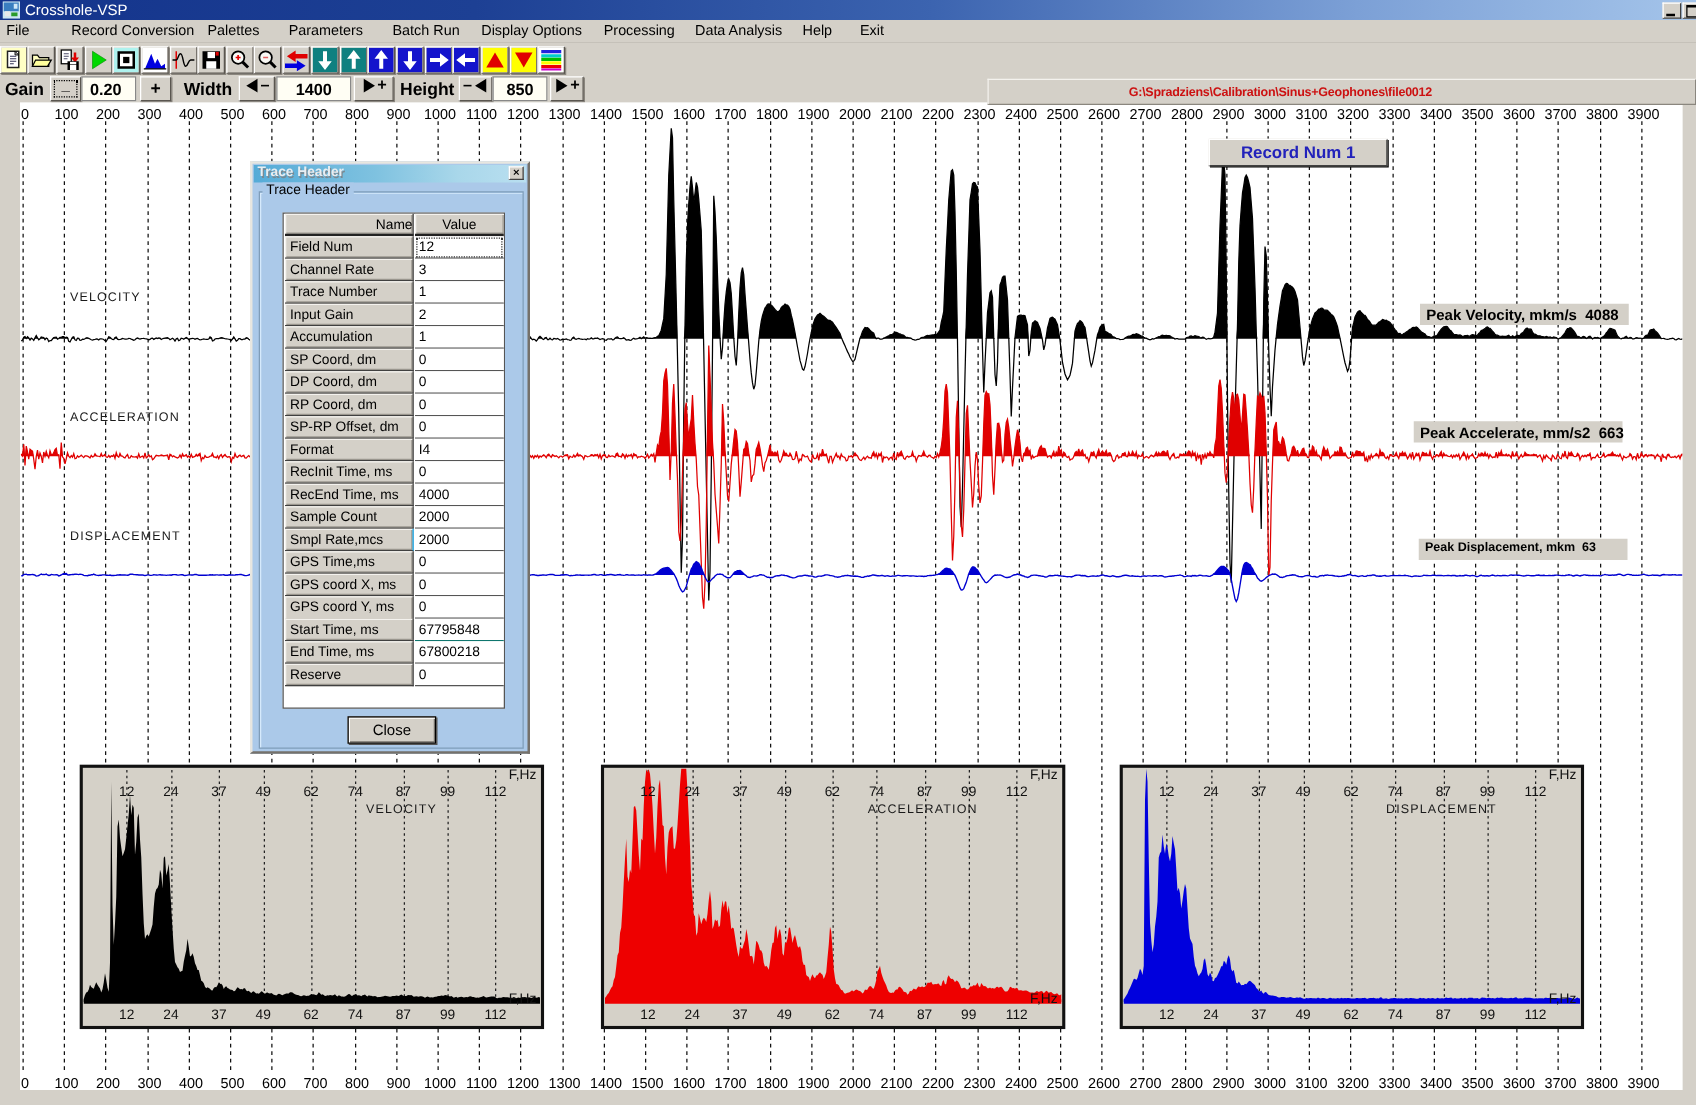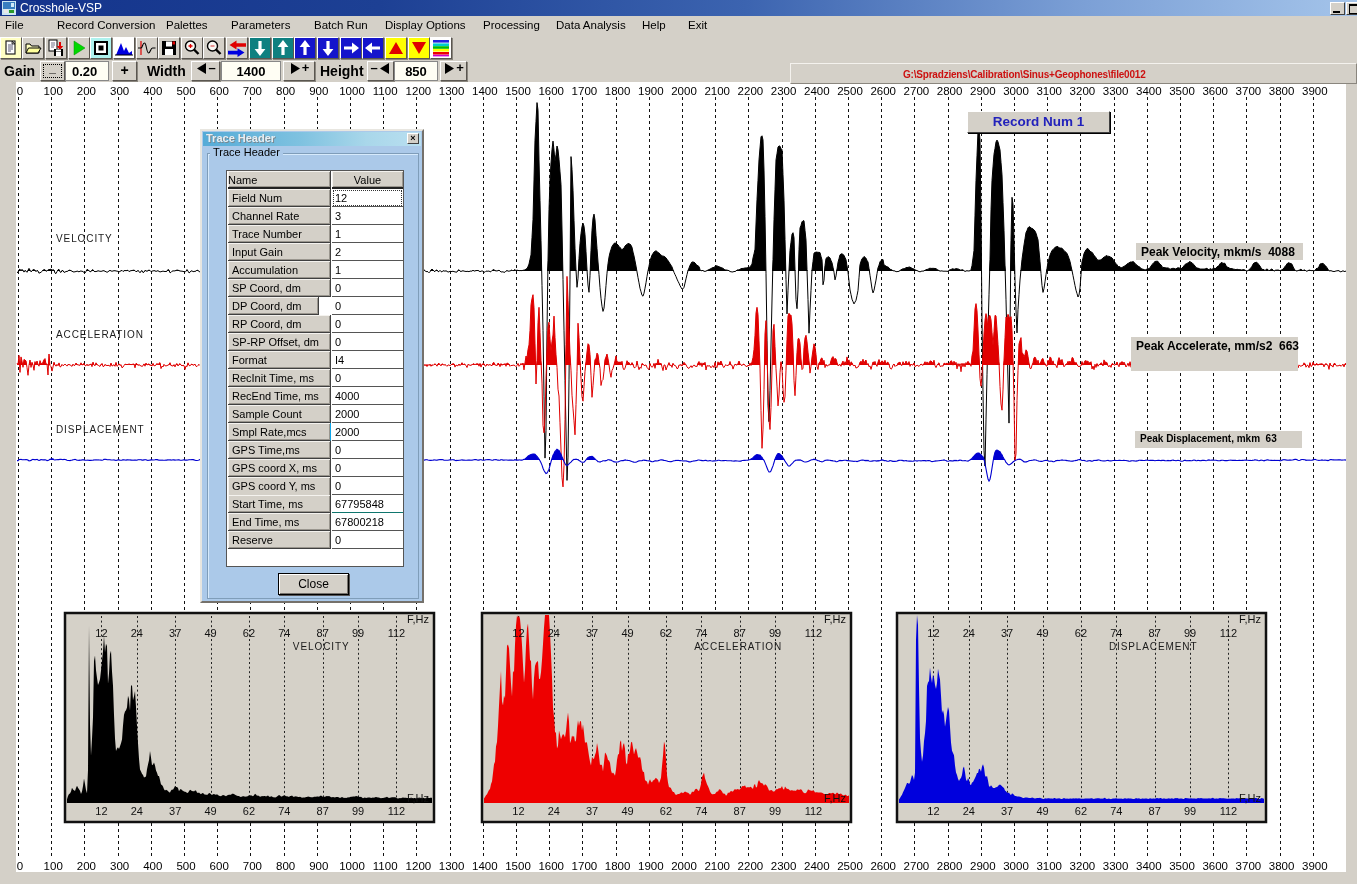--- a/index.html
+++ b/index.html
@@ -391,46 +391,46 @@
     <text x="1137.2" y="568" text-anchor="middle" font-family="Liberation Sans" font-size="10px" fill="#1a1a1a" letter-spacing="0.9">DISPLACEMENT</text>
   </svg>
 <div style="position:absolute;left:790px;top:63px;width:567px;height:21px;background:#d4d0c8;border:1px solid;border-color:#f4f2ee #8a867e #8a867e #f4f2ee;box-sizing:border-box">
  <span style="position:absolute;left:112px;top:5px;font-size:10px;font-weight:bold;letter-spacing:-0.2px;color:#cc1111">G:\Spradziens\Calibration\Sinus+Geophones\file0012</span>
 </div>
 <div style="position:absolute;left:56px;top:233px;font-size:10px;letter-spacing:0.9px;color:#1a1a1a">VELOCITY</div>
 <div style="position:absolute;left:56px;top:329px;font-size:10px;letter-spacing:0.9px;color:#1a1a1a">ACCELERATION</div>
 <div style="position:absolute;left:56px;top:424px;font-size:10px;letter-spacing:0.9px;color:#1a1a1a">DISPLACEMENT</div>
 <div style="position:absolute;left:967px;top:111px;width:143px;height:22px;background:#d4d0c8;border:1px solid;border-color:#fff #404040 #404040 #fff;box-shadow:1px 1px 0 #000;box-sizing:border-box;text-align:center;font-size:13.5px;font-weight:bold;color:#2222bb;padding-top:2px">Record Num 1</div>
 <div style="position:absolute;left:1136px;top:243px;width:167px;height:17px;background:#d4d0c8;font-size:12px;font-weight:bold;padding:2px 0 0 5px;box-sizing:border-box;white-space:nowrap">Peak Velocity, mkm/s&nbsp;&nbsp;4088</div>
-<div style="position:absolute;left:1131px;top:337px;width:167px;height:34px;background:#d4d0c8;font-size:12px;font-weight:bold;padding:2px 0 0 5px;box-sizing:border-box;white-space:nowrap">Peak Accelerate, mm/s2&nbsp;&nbsp;663</div>
+<div style="position:absolute;left:1131px;top:337px;width:167px;height:17px;background:#d4d0c8;font-size:12px;font-weight:bold;padding:2px 0 0 5px;box-sizing:border-box;white-space:nowrap">Peak Accelerate, mm/s2&nbsp;&nbsp;663</div>
 <div style="position:absolute;left:1135px;top:431px;width:167px;height:17px;background:#d4d0c8;font-size:10px;font-weight:bold;padding:2px 0 0 5px;box-sizing:border-box;white-space:nowrap">Peak Displacement, mkm&nbsp;&nbsp;63</div>
 
 <div style="position:absolute;left:200px;top:129px;width:224px;height:474px;background:#abc9e9;border:2px solid;border-color:#e8e6e0 #75716b #75716b #e8e6e0;box-sizing:border-box">
  <div style="position:absolute;left:1px;top:1px;right:1px;height:14px;background:linear-gradient(90deg,#55abd7 0%,#7fc2e0 45%,#a9d7ea 75%,#b9dff0 100%)">
   <span style="position:absolute;left:3px;top:0px;font-size:11px;font-weight:bold;color:#e8eef2;text-shadow:1px 1px 0 #7a8890">Trace Header</span>
   <div style="position:absolute;right:2px;top:1px;width:12px;height:11px;background:#d4d0c8;border:1px solid;border-color:#fff #404040 #404040 #fff;box-sizing:border-box;font-size:9px;font-weight:bold;line-height:8px;text-align:center">×</div>
  </div>
  <div style="position:absolute;left:5px;top:22px;width:210px;height:444px;border:1px solid #7f9db9;box-shadow:inset 1px 1px 0 #d6eafc"></div>
  <span style="position:absolute;left:8px;top:15px;font-size:11px;background:#abc9e9;padding:0 3px">Trace Header</span>
  <div style="position:absolute;left:24px;top:39px;width:178px;height:397px;background:#fff;border:1px solid #555;box-sizing:border-box">
-  <div style="position:absolute;left:1px;top:0;width:103px;height:18px;background:#d4d0c8;border-right:1px solid #404040;border-bottom:2px solid #222;box-shadow:inset 1px 1px 0 #f4f2ee,inset -1px -1px 0 #9a968e;font-size:11px;text-align:left;padding-top:3px;box-sizing:border-box">Name</div>
+  <div style="position:absolute;left:1px;top:0;width:103px;height:18px;background:#d4d0c8;border-right:1px solid #404040;border-bottom:2px solid #222;box-shadow:inset 1px 1px 0 #f4f2ee,inset -1px -1px 0 #9a968e;font-size:11px;text-align:right;padding-top:3px;box-sizing:border-box">Name</div>
   <div style="position:absolute;left:105px;top:0;width:71px;height:18px;background:#d4d0c8;border-bottom:2px solid #222;box-shadow:inset 1px 1px 0 #f4f2ee,inset -1px -1px 0 #9a968e;font-size:11px;text-align:center;padding-top:3px;box-sizing:border-box">Value</div>
   <div style="position:absolute;left:1px;top:18px;width:103px;height:18px;background:#d4d0c8;border-right:1px solid #404040;border-bottom:1px solid #404040;box-shadow:inset 1px 1px 0 #f4f2ee,inset -1px -1px 0 #9a968e;font-size:11px;padding:3px 0 0 4px;box-sizing:border-box;white-space:nowrap">Field Num</div>
       <div style="position:absolute;left:105px;top:18px;width:71px;height:18px;background:#fff;border-bottom:1px solid #555;outline:1px dotted #333;outline-offset:-2px;font-size:11px;padding:3px 0 0 3px;box-sizing:border-box">12</div>
       <div style="position:absolute;left:1px;top:36px;width:103px;height:18px;background:#d4d0c8;border-right:1px solid #404040;border-bottom:1px solid #404040;box-shadow:inset 1px 1px 0 #f4f2ee,inset -1px -1px 0 #9a968e;font-size:11px;padding:3px 0 0 4px;box-sizing:border-box;white-space:nowrap">Channel Rate</div>
       <div style="position:absolute;left:105px;top:36px;width:71px;height:18px;background:#fff;border-bottom:1px solid #555;font-size:11px;padding:3px 0 0 3px;box-sizing:border-box">3</div>
       <div style="position:absolute;left:1px;top:54px;width:103px;height:18px;background:#d4d0c8;border-right:1px solid #404040;border-bottom:1px solid #404040;box-shadow:inset 1px 1px 0 #f4f2ee,inset -1px -1px 0 #9a968e;font-size:11px;padding:3px 0 0 4px;box-sizing:border-box;white-space:nowrap">Trace Number</div>
       <div style="position:absolute;left:105px;top:54px;width:71px;height:18px;background:#fff;border-bottom:1px solid #555;font-size:11px;padding:3px 0 0 3px;box-sizing:border-box">1</div>
       <div style="position:absolute;left:1px;top:72px;width:103px;height:18px;background:#d4d0c8;border-right:1px solid #404040;border-bottom:1px solid #404040;box-shadow:inset 1px 1px 0 #f4f2ee,inset -1px -1px 0 #9a968e;font-size:11px;padding:3px 0 0 4px;box-sizing:border-box;white-space:nowrap">Input Gain</div>
       <div style="position:absolute;left:105px;top:72px;width:71px;height:18px;background:#fff;border-bottom:1px solid #555;font-size:11px;padding:3px 0 0 3px;box-sizing:border-box">2</div>
       <div style="position:absolute;left:1px;top:90px;width:103px;height:18px;background:#d4d0c8;border-right:1px solid #404040;border-bottom:1px solid #404040;box-shadow:inset 1px 1px 0 #f4f2ee,inset -1px -1px 0 #9a968e;font-size:11px;padding:3px 0 0 4px;box-sizing:border-box;white-space:nowrap">Accumulation</div>
       <div style="position:absolute;left:105px;top:90px;width:71px;height:18px;background:#fff;border-bottom:1px solid #555;font-size:11px;padding:3px 0 0 3px;box-sizing:border-box">1</div>
       <div style="position:absolute;left:1px;top:108px;width:103px;height:18px;background:#d4d0c8;border-right:1px solid #404040;border-bottom:1px solid #404040;box-shadow:inset 1px 1px 0 #f4f2ee,inset -1px -1px 0 #9a968e;font-size:11px;padding:3px 0 0 4px;box-sizing:border-box;white-space:nowrap">SP Coord, dm</div>
       <div style="position:absolute;left:105px;top:108px;width:71px;height:18px;background:#fff;border-bottom:1px solid #555;font-size:11px;padding:3px 0 0 3px;box-sizing:border-box">0</div>
-      <div style="position:absolute;left:1px;top:126px;width:91px;height:18px;background:#d4d0c8;border-right:1px solid #404040;border-bottom:1px solid #404040;box-shadow:inset 1px 1px 0 #f4f2ee,inset -1px -1px 0 #9a968e;font-size:11px;padding:3px 0 0 4px;box-sizing:border-box;white-space:nowrap">DP Coord, dm</div>
+      <div style="position:absolute;left:1px;top:126px;width:103px;height:18px;background:#d4d0c8;border-right:1px solid #404040;border-bottom:1px solid #404040;box-shadow:inset 1px 1px 0 #f4f2ee,inset -1px -1px 0 #9a968e;font-size:11px;padding:3px 0 0 4px;box-sizing:border-box;white-space:nowrap">DP Coord, dm</div>
       <div style="position:absolute;left:105px;top:126px;width:71px;height:18px;background:#fff;border-bottom:1px solid #555;font-size:11px;padding:3px 0 0 3px;box-sizing:border-box">0</div>
       <div style="position:absolute;left:1px;top:144px;width:103px;height:18px;background:#d4d0c8;border-right:1px solid #404040;border-bottom:1px solid #404040;box-shadow:inset 1px 1px 0 #f4f2ee,inset -1px -1px 0 #9a968e;font-size:11px;padding:3px 0 0 4px;box-sizing:border-box;white-space:nowrap">RP Coord, dm</div>
       <div style="position:absolute;left:105px;top:144px;width:71px;height:18px;background:#fff;border-bottom:1px solid #555;font-size:11px;padding:3px 0 0 3px;box-sizing:border-box">0</div>
       <div style="position:absolute;left:1px;top:162px;width:103px;height:18px;background:#d4d0c8;border-right:1px solid #404040;border-bottom:1px solid #404040;box-shadow:inset 1px 1px 0 #f4f2ee,inset -1px -1px 0 #9a968e;font-size:11px;padding:3px 0 0 4px;box-sizing:border-box;white-space:nowrap">SP-RP Offset, dm</div>
       <div style="position:absolute;left:105px;top:162px;width:71px;height:18px;background:#fff;border-bottom:1px solid #555;font-size:11px;padding:3px 0 0 3px;box-sizing:border-box">0</div>
       <div style="position:absolute;left:1px;top:180px;width:103px;height:18px;background:#d4d0c8;border-right:1px solid #404040;border-bottom:1px solid #404040;box-shadow:inset 1px 1px 0 #f4f2ee,inset -1px -1px 0 #9a968e;font-size:11px;padding:3px 0 0 4px;box-sizing:border-box;white-space:nowrap">Format</div>
       <div style="position:absolute;left:105px;top:180px;width:71px;height:18px;background:#fff;border-bottom:1px solid #555;font-size:11px;padding:3px 0 0 3px;box-sizing:border-box">I4</div>
       <div style="position:absolute;left:1px;top:198px;width:103px;height:18px;background:#d4d0c8;border-right:1px solid #404040;border-bottom:1px solid #404040;box-shadow:inset 1px 1px 0 #f4f2ee,inset -1px -1px 0 #9a968e;font-size:11px;padding:3px 0 0 4px;box-sizing:border-box;white-space:nowrap">RecInit Time, ms</div>
       <div style="position:absolute;left:105px;top:198px;width:71px;height:18px;background:#fff;border-bottom:1px solid #555;font-size:11px;padding:3px 0 0 3px;box-sizing:border-box">0</div>
       <div style="position:absolute;left:1px;top:216px;width:103px;height:18px;background:#d4d0c8;border-right:1px solid #404040;border-bottom:1px solid #404040;box-shadow:inset 1px 1px 0 #f4f2ee,inset -1px -1px 0 #9a968e;font-size:11px;padding:3px 0 0 4px;box-sizing:border-box;white-space:nowrap">RecEnd Time, ms</div>

